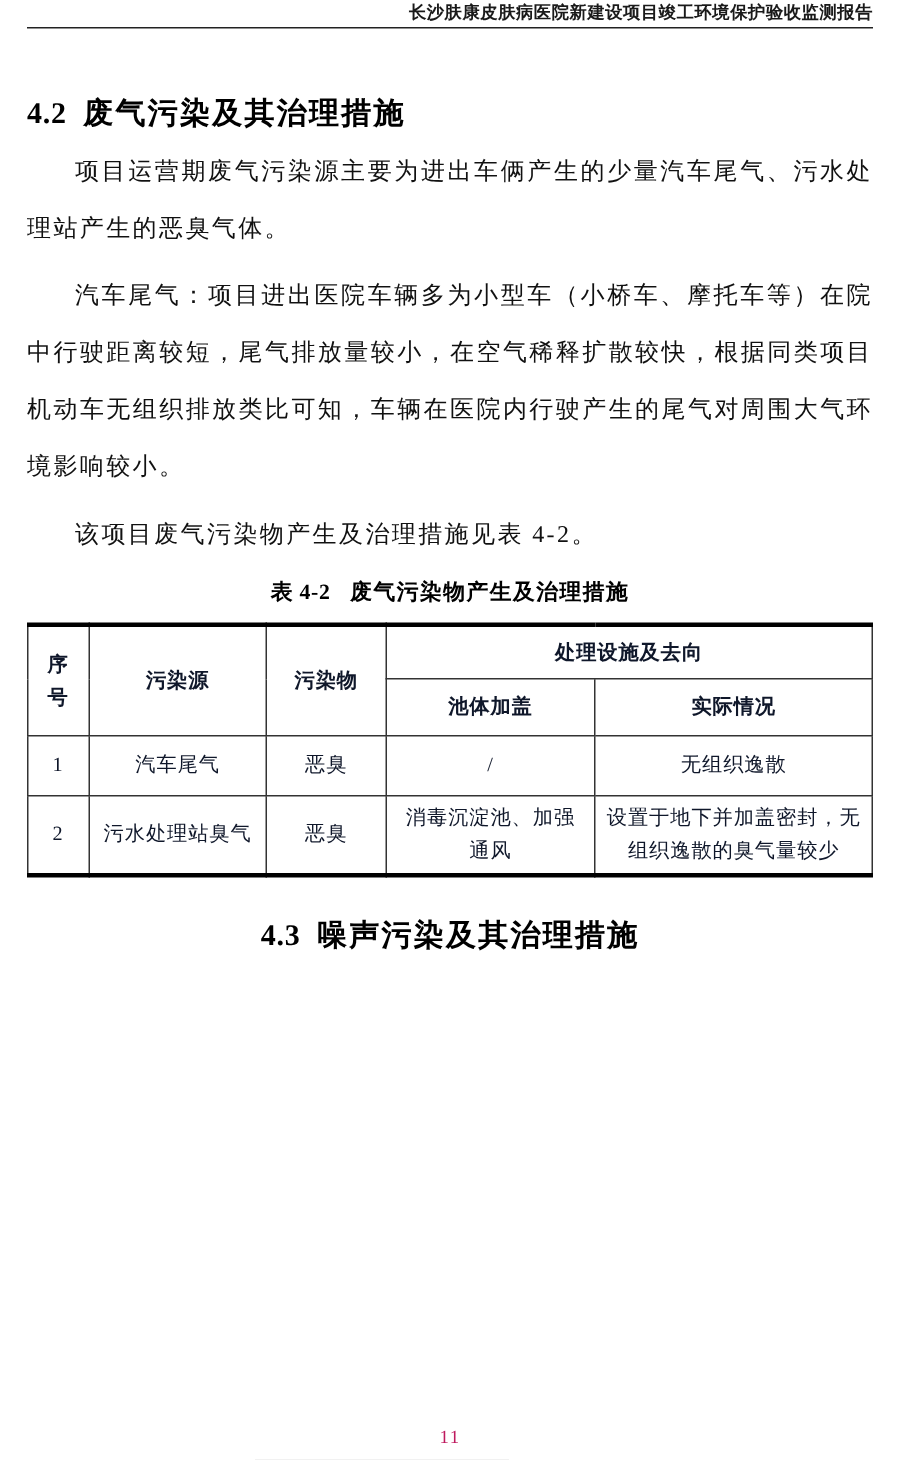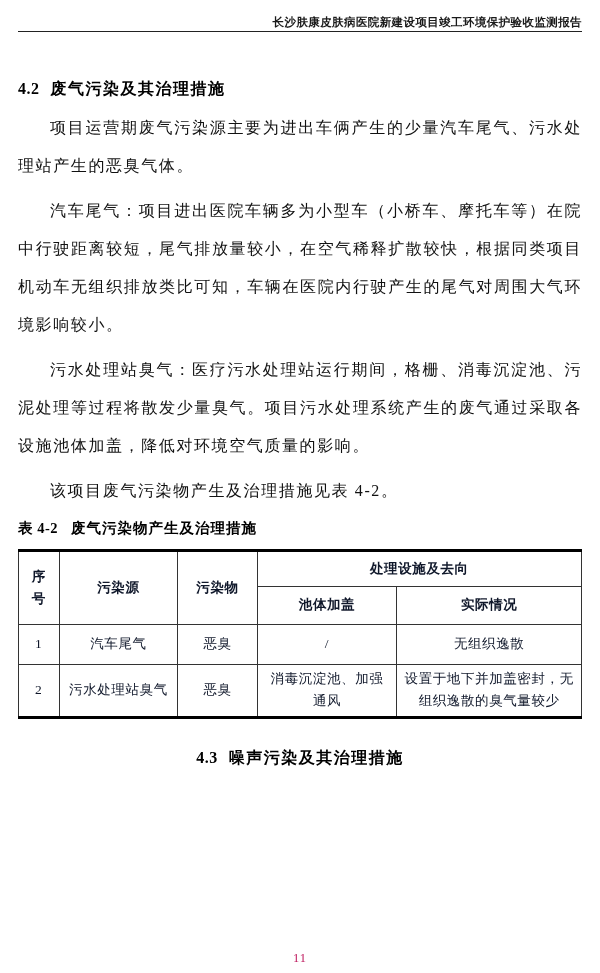--- a/index.html
+++ b/index.html
@@ -5,41 +5,41 @@
   * { margin: 0; padding: 0; box-sizing: border-box; }
   html, body { background: #e8e8e8; }
   .page {
     position: relative;
     width: 600px;
     height: 973px;
     margin: 0 auto;
     background: #ffffff;
     color: #111;
     font-family: "Liberation Serif", "DejaVu Serif", serif;
-    padding: 16px 18px 0 18px;
+    padding: 3px 18px 0 18px;
     overflow: hidden;
   }
   
   .running-header {
     font-size: 11.5px;
     font-weight: 600;
     letter-spacing: 0.4px;
     text-align: right;
     line-height: 13px;
     color: #1a1a1a;
   }
   .header-rule {
     margin-top: 2px;
     border-top: 1.8px solid #222;
     height: 0;
   }
   
   .section-heading {
     margin-top: 44px;
-    font-size: 16px;
+    font-size: 20px;
     font-weight: bold;
     letter-spacing: 1.5px;
     line-height: 26px;
     color: #000;
   }
   .section-heading .hnum { margin-right: 11px; letter-spacing: 0.5px; }
   .section-heading.second { margin-top: 26px; text-align: center; }
   
   .body-para {
     margin-top: 7px;
@@ -47,21 +47,21 @@
     line-height: 38px;
     letter-spacing: 1.6px;
     text-align: justify;
     text-indent: 2em;
     color: #111;
   }
   
   .table-caption {
     margin-top: 9px;
     margin-bottom: 11px;
-    text-align: left;
+    text-align: center;
     font-size: 14.5px;
     font-weight: bold;
     letter-spacing: 1px;
     color: #000;
   }
   .table-caption .cap-label { margin-right: 13px; letter-spacing: 0.5px; }
   
   table.data-table {
     width: 100%;
     border-collapse: collapse;
@@ -110,21 +110,20 @@
 
   <div class="running-header">长沙肤康皮肤病医院新建设项目竣工环境保护验收监测报告</div>
   <div class="header-rule"></div>
 
   <div class="section-heading">
     <span class="hnum">4.2</span><span class="htitle">废气污染及其治理措施</span>
   </div>
 
   <p class="body-para">项目运营期废气污染源主要为进出车俩产生的少量汽车尾气、污水处理站产生的恶臭气体。</p>
   <p class="body-para">汽车尾气：项目进出医院车辆多为小型车（小桥车、摩托车等）在院中行驶距离较短，尾气排放量较小，在空气稀释扩散较快，根据同类项目机动车无组织排放类比可知，车辆在医院内行驶产生的尾气对周围大气环境影响较小。</p>
-  <p class="body-para">污水处理站臭气：医疗污水处理站运行期间，格栅、消毒沉淀池、污泥处理等过程将散发少量臭气。项目污水处理系统产生的废气通过采取各设施池体加盖，降低对环境空气质量的影响。</p>
   <p class="body-para">该项目废气污染物产生及治理措施见表 4-2。</p>
 
   <div class="table-caption">
     <span class="cap-label">表 4-2</span><span class="cap-title">废气污染物产生及治理措施</span>
   </div>
 
   <table class="data-table">
     <colgroup>
       <col class="col-no">
       <col class="col-source">

